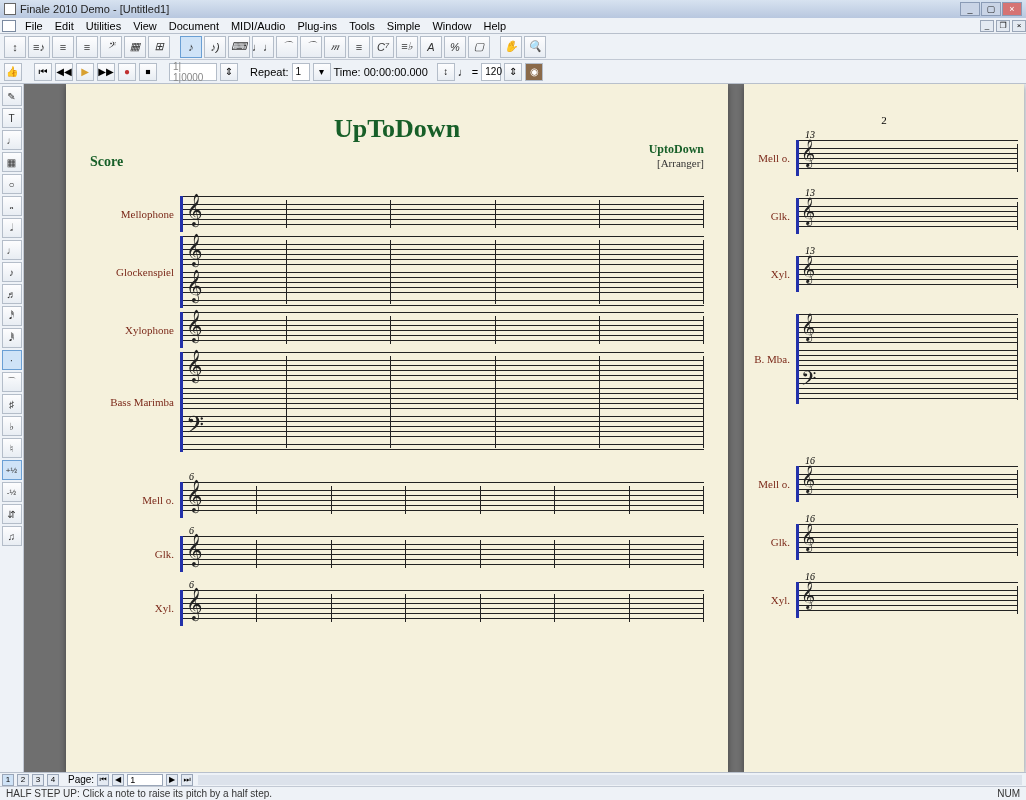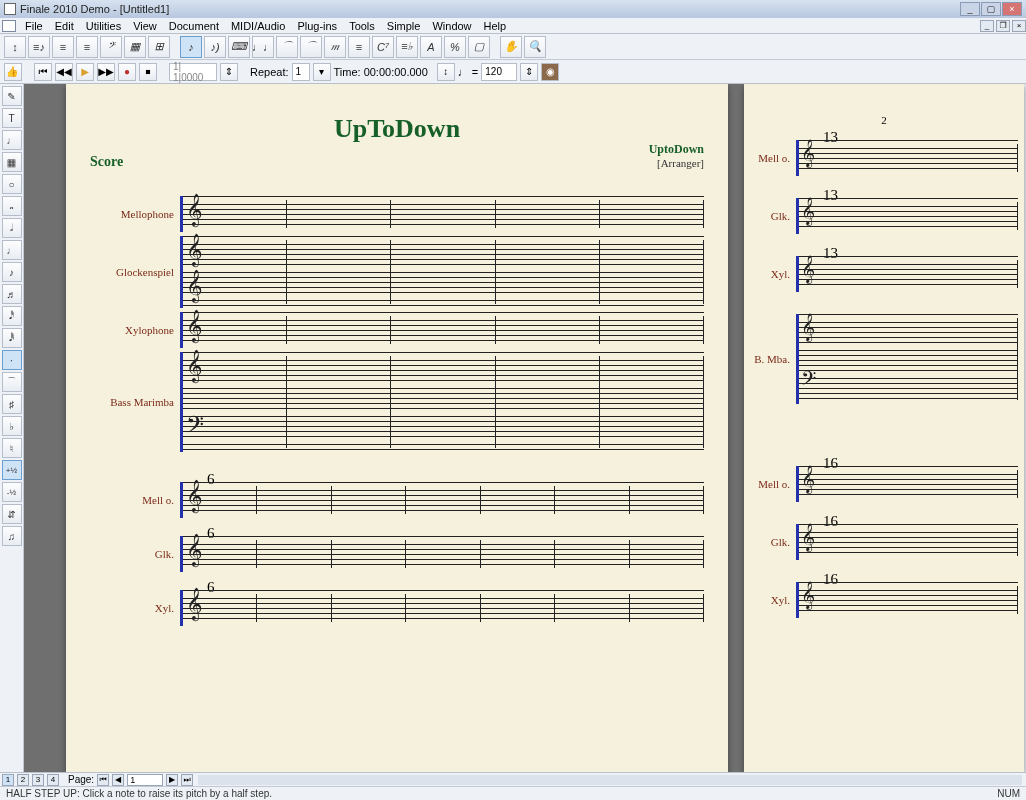--- a/index.html
+++ b/index.html
@@ -37,21 +37,21 @@
 .sys { display: flex; align-items: center; margin-bottom: 4px; }
 .sys .lab { width: 70px; font-family: Liberation Serif, serif; }
 .staff { flex: 1; height: 36px; position: relative; border-left: 3px solid #2331aa; }
 .staff.dbl { height: 72px; }
 .staff .lines { position: absolute; left: 0; right: 0; height: 100%; background: repeating-linear-gradient(to bottom, transparent 0, transparent 4px, #222 4px, #222 5px); background-size: 100% 28px; background-position: 0 4px; }
 .staff .bars { position: absolute; left: 0; right: 0; top: 4px; bottom: 4px; display: flex; }
 .staff .bars div { flex: 1; border-right: 1px solid #222; }
 .staff .clef { position: absolute; left: 3px; top: -2px; font-size: 28px; font-family: serif; color: #222; }
 .page2 .sys .lab { width: 46px; }
 .page2 .staff .clef { font-size: 24px; left: 2px; top: 0; }
-.measnum { position: absolute; top: -11px; left: 24px; font-size: 15px; font-family: Georgia, serif; }
+.measnum { position: absolute; top: -11px; left: 6px; font-size: 10px; font-style: italic; font-family: Georgia, serif; }
 .botbar { height: 14px; background: #eef2f7; border-top: 1px solid #b8c0cc; display: flex; align-items: center; font-size: 10px; padding: 0 2px; gap: 3px; }
 .tabbtn { width: 12px; height: 12px; border: 1px solid #9aa6b8; background: #e4eaf2; display: inline-flex; align-items: center; justify-content: center; font-size: 8px; }
 .tabbtn.sel { background: #cfe3f7; }
 .pagefield { width: 36px; height: 12px; border: 1px solid #9aa6b8; background: #fff; font-size: 9px; padding: 0 2px; }
 .status { height: 14px; background: #eef2f7; border-top: 1px solid #c2c9d4; display: flex; align-items: center; font-size: 10px; padding: 0 6px; color: #333; }
 .status .spacer { flex: 1; }
 .vscroll { position: absolute; right: 0; top: 0; bottom: 0; width: 14px; background: #e8edf3; border-left: 1px solid #c2c9d4; }
 .hscroll { height: 10px; background: #dce2eb; flex: 1; margin: 0 2px; }
 .pagenum2 { font-family: Georgia, serif; font-size: 11px; text-align: center; margin-bottom: 14px; }
 </style>
@@ -127,21 +127,21 @@
   <span class="tb2">⇕</span>
   <span class="sep"></span>
   <span>Repeat:</span>
   <span class="tbox" style="width:18px">1</span>
   <span class="tb2">▾</span>
   <span>Time:</span>
   <span style="margin-right:6px">00:00:00.000</span>
   <span class="tb2">↕</span>
   <span>♩</span>
   <span>=</span>
-  <span class="tbox" style="width:36px">120</span>
+  <span class="tbox" style="width:20px">120</span>
   <span class="tb2">⇕</span>
   <span class="tb2" style="background:#8a6a4a;color:#fff">◉</span>
 </div>
 
 <div class="workarea">
   <div class="leftpal">
     <span class="pal">✎</span>
     <span class="pal">T</span>
     <span class="pal">♩</span>
     <span class="pal">▦</span>

